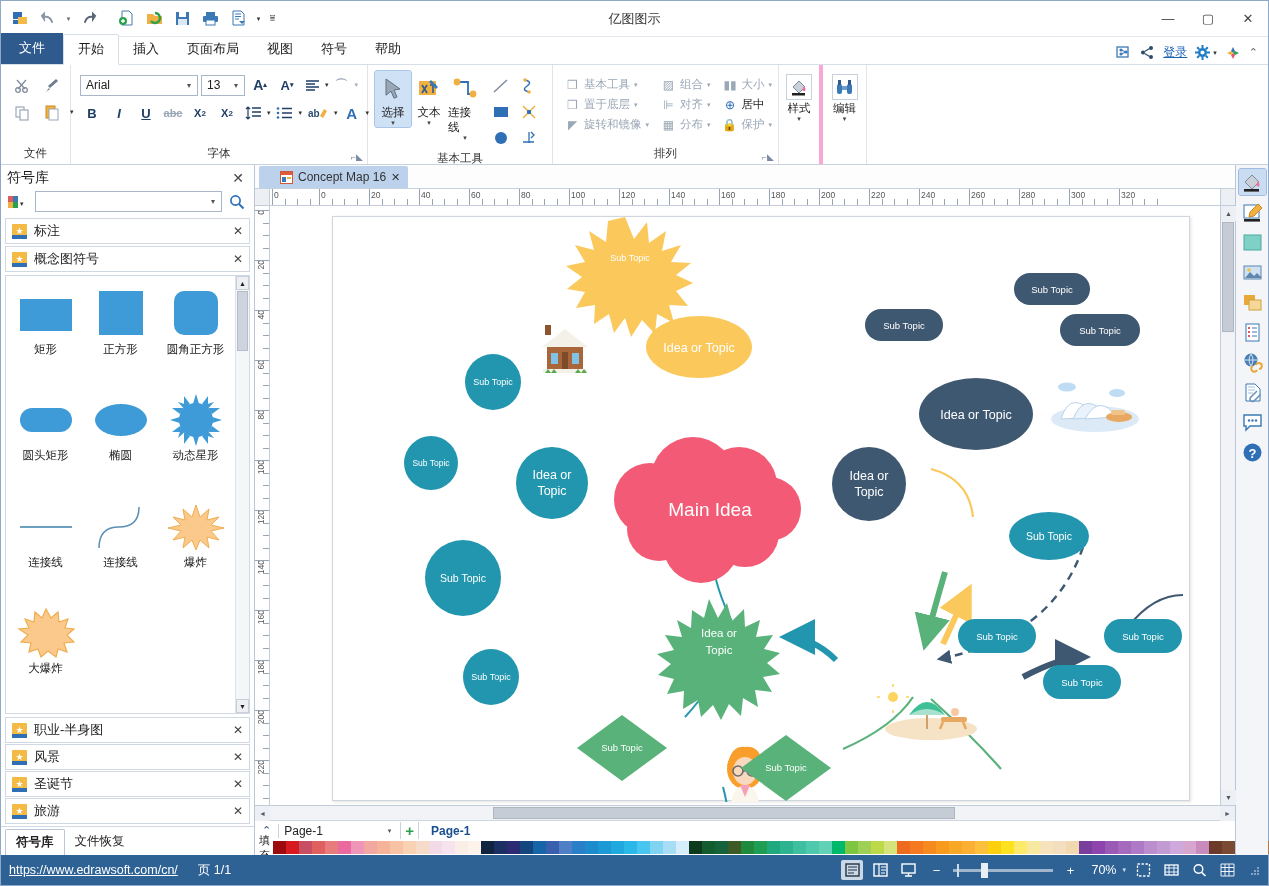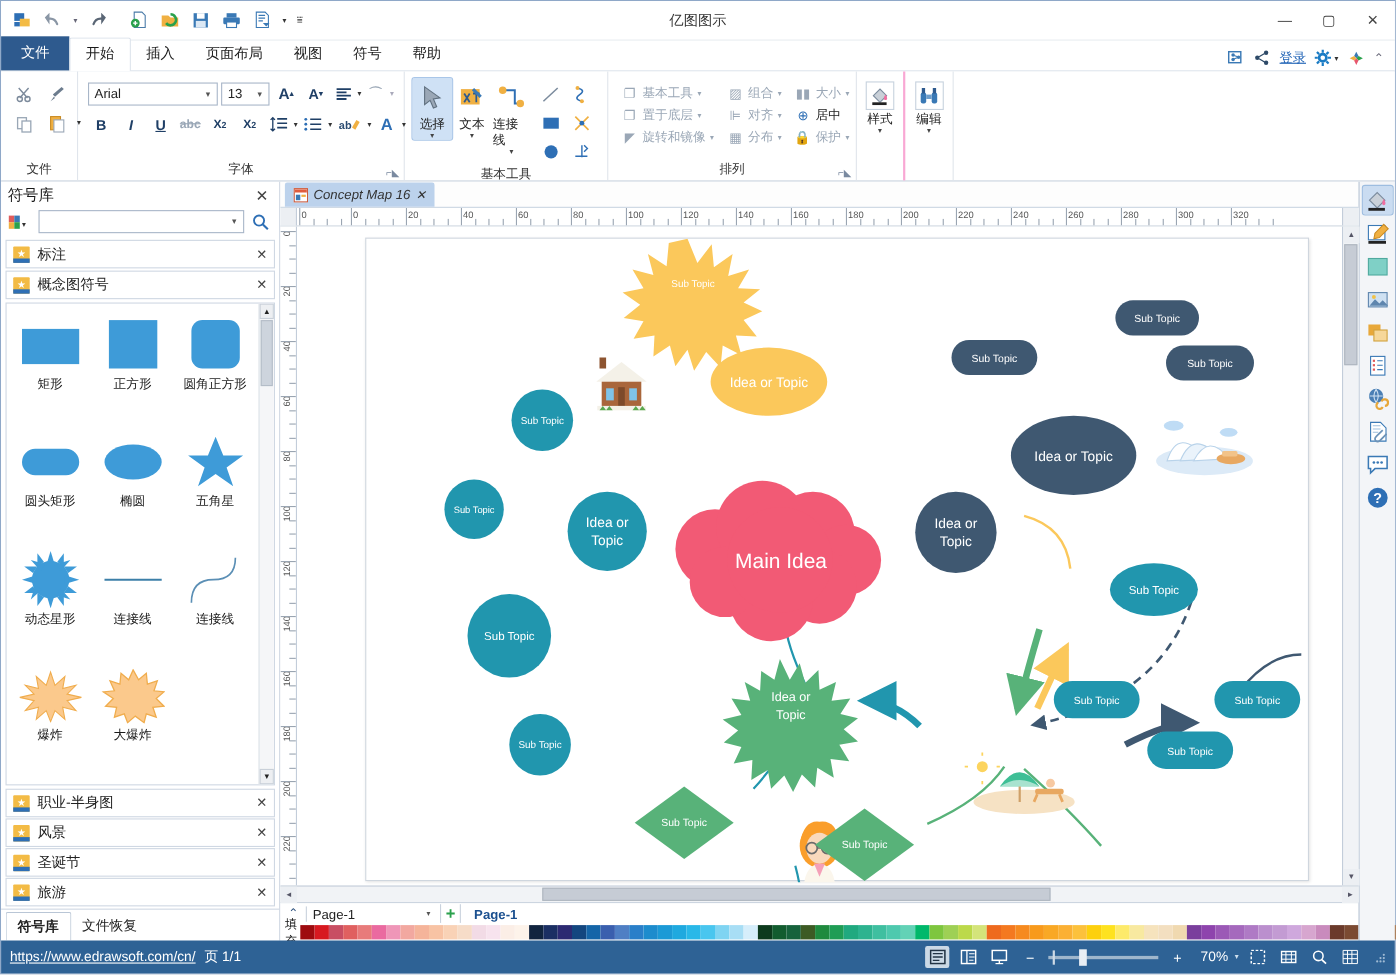--- a/index.html
+++ b/index.html
@@ -129,22 +129,22 @@
   .lib-list { padding-bottom:1px; }
   .lp-tabs { display:flex; gap:0; border-top:1px solid #cfd8e3; padding:2px 4px 0; }
   .lp-tab { padding:4px 10px; font-size:12.5px; cursor:pointer; }
   .lp-tab.act { border:1px solid #b9c6d6; border-bottom:none; background:#fff;
                 font-weight:bold; border-radius:2px 2px 0 0; }
 
   
   .cregion { flex:1; display:flex; flex-direction:column; min-width:0; background:#fff; }
   .tabstrip { height:24px; background:#fdfdfd; display:flex; align-items:flex-end;
               border-bottom:1px solid #c6d2e0; padding-left:4px; }
-  .dtab { display:flex; align-items:flex-end; gap:5px; background:#bcd2ec; padding:4px 8px 4px 8px;
-          font-size:12.5px; border-radius:2px 2px 0 0; cursor:pointer;font-style:italic; }
+  .dtab { display:flex; align-items:flex-end; gap:5px; background:#bcd2ec; padding:4px 8px 4px 21px;
+          font-size:12.5px; border-radius:2px 2px 0 0; cursor:pointer; }
   .dtab .ticon { width:13px; height:13px; background:#fff; border:1px solid #cc5b3c;
                  display:flex; align-items:center; justify-content:center; }
   .dtab .tx { font-size:12px; color:#333; }
 
   .rulerwrap { display:flex; flex-direction:column; flex:1; min-height:0; position:relative; }
   .hruler { height:17px; display:flex; background:#fff; border-bottom:1px solid #c3cdda; }
   .corner { width:15px; background:#eceff3; border-right:1px solid #c3cdda; }
   .hr-track { flex:1; position:relative; overflow:hidden; }
   .canvas-row { flex:1; display:flex; min-height:0; }
   .vruler { width:15px; background:#fff; border-right:1px solid #c3cdda; position:relative;
@@ -183,21 +183,21 @@
   
   .palbar { height:15px; display:flex; align-items:center; background:#fff; }
   .pal-lbl { font-size:11px; padding:0 3px 0 4px; color:#111; }
   .swatches { display:flex; height:13px; }
   .sw { width:13px; height:13px; cursor:pointer; }
 
   
   .statusbar { height:30px; background:#2e6295; display:flex; align-items:center;
                color:#fff; font-size:12.5px; padding:0 8px; }
   .sb-link { color:#fff; text-decoration:underline; cursor:pointer; }
-  .sb-page { margin-left:8px; }
+  .sb-page { margin-left:20px; }
   .sb-right { margin-left:auto; display:flex; align-items:center; gap:6px; }
   .sb-ic { width:22px; height:20px; display:flex; align-items:center; justify-content:center;
            cursor:pointer; border-radius:2px; font-size:13px; }
   .sb-ic.act { background:#cbd9e6; color:#234; }
   .zoom-slider { display:flex; align-items:center; gap:4px; }
   .zs-track { width:100px; height:3px; background:#9fb6cc; position:relative; cursor:pointer; }
   .zs-thumb { position:absolute; left:28px; top:-6px; width:7px; height:15px; background:#e8eef4; }
   .zs-tick { position:absolute; left:4px; top:-5px; width:2px; height:13px; background:#cfdbe6; }
   .zoom-val { font-size:12.5px; padding-left:4px; }
   .grip { width:12px; height:12px; margin-left:4px; opacity:.8; }
@@ -554,21 +554,21 @@
               <span class="ai">🔒</span>
               <span>保护</span>
               <span class="dd">▾</span>
             </div>
         </div>
       </div>
       <div class="rgroup-title">排列</div>
       <span class="dlg-launch">⌐◣</span>
     </div>
 
-    <div class="rgroup" style="width:44px;border-right:2px solid #f9a8d4">
+    <div class="rgroup" style="width:44px;border-right:4px solid #f9a8d4">
       <div class="rgroup-body" style="justify-content:center">
         <div class="bigbtn" style="width:40px">
           <span class="gl" style="border:1px solid #c7d2de;width:26px;height:26px">
             <svg width="19" height="19" viewBox="0 0 19 19">
                 <path d="M3 9l6-6 6 6-6 6z" fill="#c9d0d8" stroke="#7b8b9d"></path>
                 <path d="M14 8c2 3 2 5 0 5s-2-2 0-5z" fill="#ef6fa0"></path>
                 <rect x="2" y="15" width="13" height="2.5" fill="#222"></rect>
               </svg>
           </span>
           <span class="lbl">样式</span>
@@ -674,28 +674,20 @@
           </div>
           <div class="sitem">
             <span class="vis">
                 <svg width="56" height="40">
                   <ellipse cx="28" cy="20" rx="26" ry="16" fill="#3e9bd8"></ellipse>
                 </svg>
               </span>
             <span class="cap">椭圆</span>
           </div>
 
-          <div class="sitem">
-            <span class="vis">
-                <svg width="52" height="50">
-                  <path d="M26 2 L33 19 L51 19 L36 30 L42 47 L26 36 L10 47 L16 30 L1 19 L19 19 Z" fill="#3e9bd8"></path>
-                </svg>
-              </span>
-            <span class="cap">五角星</span>
-          </div>
 
           <div class="sitem">
             <span class="vis">
               <svg width="52" height="52" viewBox="0 0 52 52">
                   <g fill="#3e9bd8">
                     <circle cx="26" cy="26" r="17"></circle>
               <g id="sp"></g>
                   </g>
               <g fill="#3e9bd8">
                 <polygon points="26,0 30,13 22,13"></polygon>

